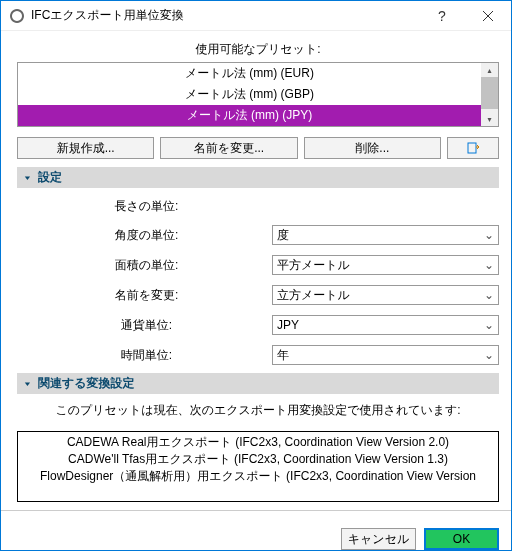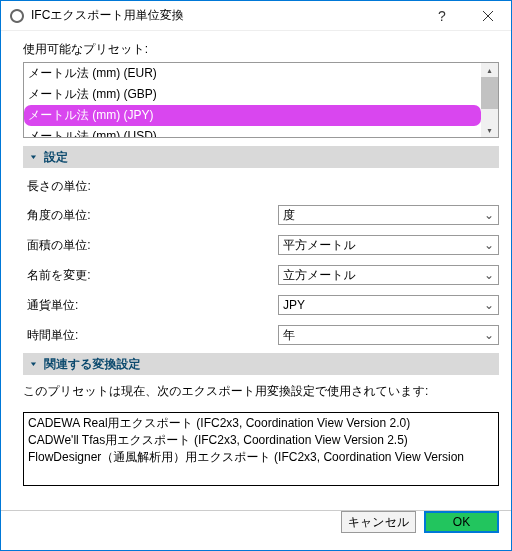--- a/index.html
+++ b/index.html
@@ -2,41 +2,41 @@
 <html><head>
 <meta charset="utf-8">
 <style>
 * { box-sizing: border-box; font-family: "Meiryo UI", "Yu Gothic UI", sans-serif; }
 body { margin: 0; background: #fff; }
 .window { width: 512px; height: 551px; border: 1px solid #0078d7; background: #fff; display: flex; flex-direction: column; }
 .titlebar { height: 30px; background: #fff; display: flex; align-items: center; padding: 0 0 0 8px; border-bottom: 1px solid #eee; }
 .title-icon { width: 16px; height: 16px; margin-right: 6px; fill: #555; }
 .title-text { font-size: 12px; flex: 1; color: #000; }
 .title-btn { width: 46px; height: 30px; display: flex; align-items: center; justify-content: center; font-size: 14px; color: #333; cursor: default; }
-.content { flex: 1; padding: 10px 12px 8px 22px; display: flex; flex-direction: column; overflow: hidden; }
+.content { flex: 1; padding: 10px 12px 8px 16px; display: flex; flex-direction: column; overflow: hidden; text-align: center; }
 .label { font-size: 12px; color: #000; margin-bottom: 4px; }
-.preset-box { border: 1px solid #999; height: 76px; overflow: hidden; position: relative; background: #fff; display: flex; }
+.preset-box { border: 1px solid #999; height: 68px; overflow: hidden; position: relative; background: #fff; display: flex; }
 .preset-list { flex: 1; overflow: hidden; }
 .preset-item { font-size: 12px; padding: 2px 4px; white-space: nowrap; overflow: hidden; }
-.preset-item.selected { background: #d946ef; color: #fff; border-radius: 7px; }
+.preset-item.selected { background: #a21caf; color: #fff; }
 .scroll-col { width: 17px; background: #f0f0f0; position: relative; }
 .scroll-thumb { position: absolute; left: 0; right: 0; top: 14px; height: 32px; background: #c2c2c2; }
 .scroll-arrow { position: absolute; left: 0; right: 0; height: 14px; display: flex; align-items: center; justify-content: center; font-size: 8px; color: #555; }
 .btn-row { display: flex; gap: 6px; margin-top: 10px; }
 .btn { flex: 1; height: 22px; border: 1px solid #999; background: #f3f3f3; font-size: 12px; display: flex; align-items: center; justify-content: center; cursor: default; }
 .btn.icon-btn { flex: 0 0 52px; }
 .section-hdr { background: #d9d9d9; margin-top: 8px; height: 22px; display: flex; align-items: center; padding: 0 6px; font-size: 12px; font-weight: bold; color: #0c4a6e; }
 .section-hdr::before { content: "▼"; font-size: 9px; margin-right: 6px; transform: scaleY(0.7); }
 .setting-row { display: flex; align-items: center; margin-top: 10px; }
 .setting-label { font-size: 12px; width: 255px; padding-left: 4px; }
 .select { flex: 1; height: 20px; border: 1px solid #999; background: #fff; font-size: 12px; padding: 0 4px; display: flex; align-items: center; justify-content: space-between; }
 .select::after { content: "⌄"; font-size: 12px; color: #555; margin-left: 4px; }
 .related-box { margin-top: 8px; border: 1px solid #000000; height: 74px; padding: 2px 4px; overflow: hidden; background: #fff; }
 .related-item { font-size: 12px; white-space: nowrap; overflow: hidden; }
-.footer { height: 40px; border-top: 1px solid #ccc; display: flex; align-items: flex-start; justify-content: flex-end; padding: 0 12px; gap: 8px; }
+.footer { height: 40px; border-top: 1px solid #ccc; display: flex; align-items: flex-end; justify-content: flex-end; padding: 0 12px; gap: 8px; }
 .footer-btn { width: 75px; height: 22px; border: 1px solid #999; background: #f3f3f3; font-size: 12px; display: flex; align-items: center; justify-content: center; cursor: default; }
 .footer-btn.primary { border: 2px solid #0078d7; background: #22c55e; }
 </style>
 </head>
 <body>
 
 <div class="window">
   <div class="titlebar">
     <svg class="title-icon" viewBox="0 0 16 16">
         <path d="M8 1 A7 7 0 1 0 8.01 1 Z M8 3 A5 5 0 1 1 7.99 3" fill="#666"></path>
@@ -59,20 +59,31 @@
         <div class="preset-item selected">メートル法 (mm) (JPY)</div>
         <div class="preset-item">メートル法 (mm) (USD)</div>
       </div>
       <div class="scroll-col">
         <div class="scroll-arrow" style="top:0">▴</div>
         <div class="scroll-thumb"></div>
         <div class="scroll-arrow" style="bottom:0">▾</div>
       </div>
     </div>
 
+    <div class="btn-row">
+      <div class="btn">新規作成...</div>
+      <div class="btn">名前を変更...</div>
+      <div class="btn">削除...</div>
+      <div class="btn icon-btn">
+        <svg width="14" height="14" viewBox="0 0 14 14">
+            <rect x="2" y="2" width="8" height="10" fill="none" stroke="#0078d7" stroke-width="1"></rect>
+            <path d="M10 6 L13 6 M11 4 L13 6 L11 8" fill="none" stroke="#d08000" stroke-width="1"></path>
+          </svg>
+      </div>
+    </div>
 
     <div class="section-hdr">設定</div>
 
     <div class="setting-row">
       <div class="setting-label">長さの単位:</div>
     </div>
     <div class="setting-row">
       <div class="setting-label">角度の単位:</div>
       <div class="select">
           <span>度</span>
@@ -100,21 +111,21 @@
       <div class="setting-label">時間単位:</div>
       <div class="select">
           <span>年</span>
         </div>
     </div>
 
     <div class="section-hdr">関連する変換設定</div>
     <div class="label" style="margin-top:8px">このプリセットは現在、次のエクスポート用変換設定で使用されています:</div>
     <div class="related-box">
       <div class="related-item">CADEWA Real用エクスポート (IFC2x3, Coordination View Version 2.0)</div>
-      <div class="related-item">CADWe'll Tfas用エクスポート (IFC2x3, Coordination View Version 2.5)</div>
+      <div class="related-item">CADWe'll Tfas用エクスポート (IFC2x3, Coordination View Version 1.3)</div>
       <div class="related-item">FlowDesigner（通風解析用）用エクスポート (IFC2x3, Coordination View Version</div>
     </div>
   </div>
 
   <div class="footer">
     <div class="footer-btn">キャンセル</div>
     <div class="footer-btn primary">OK</div>
   </div>
 </div>
 

